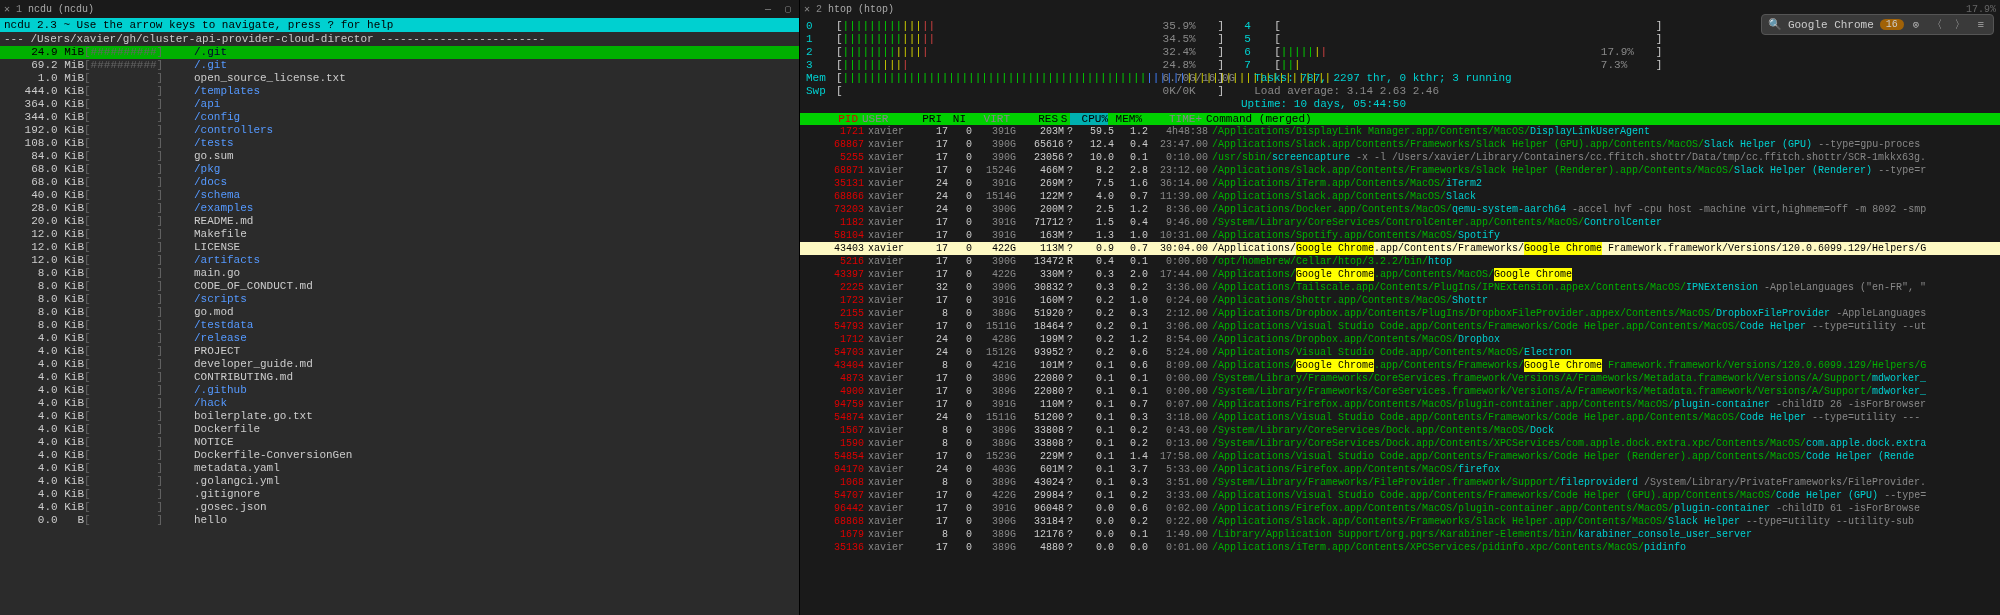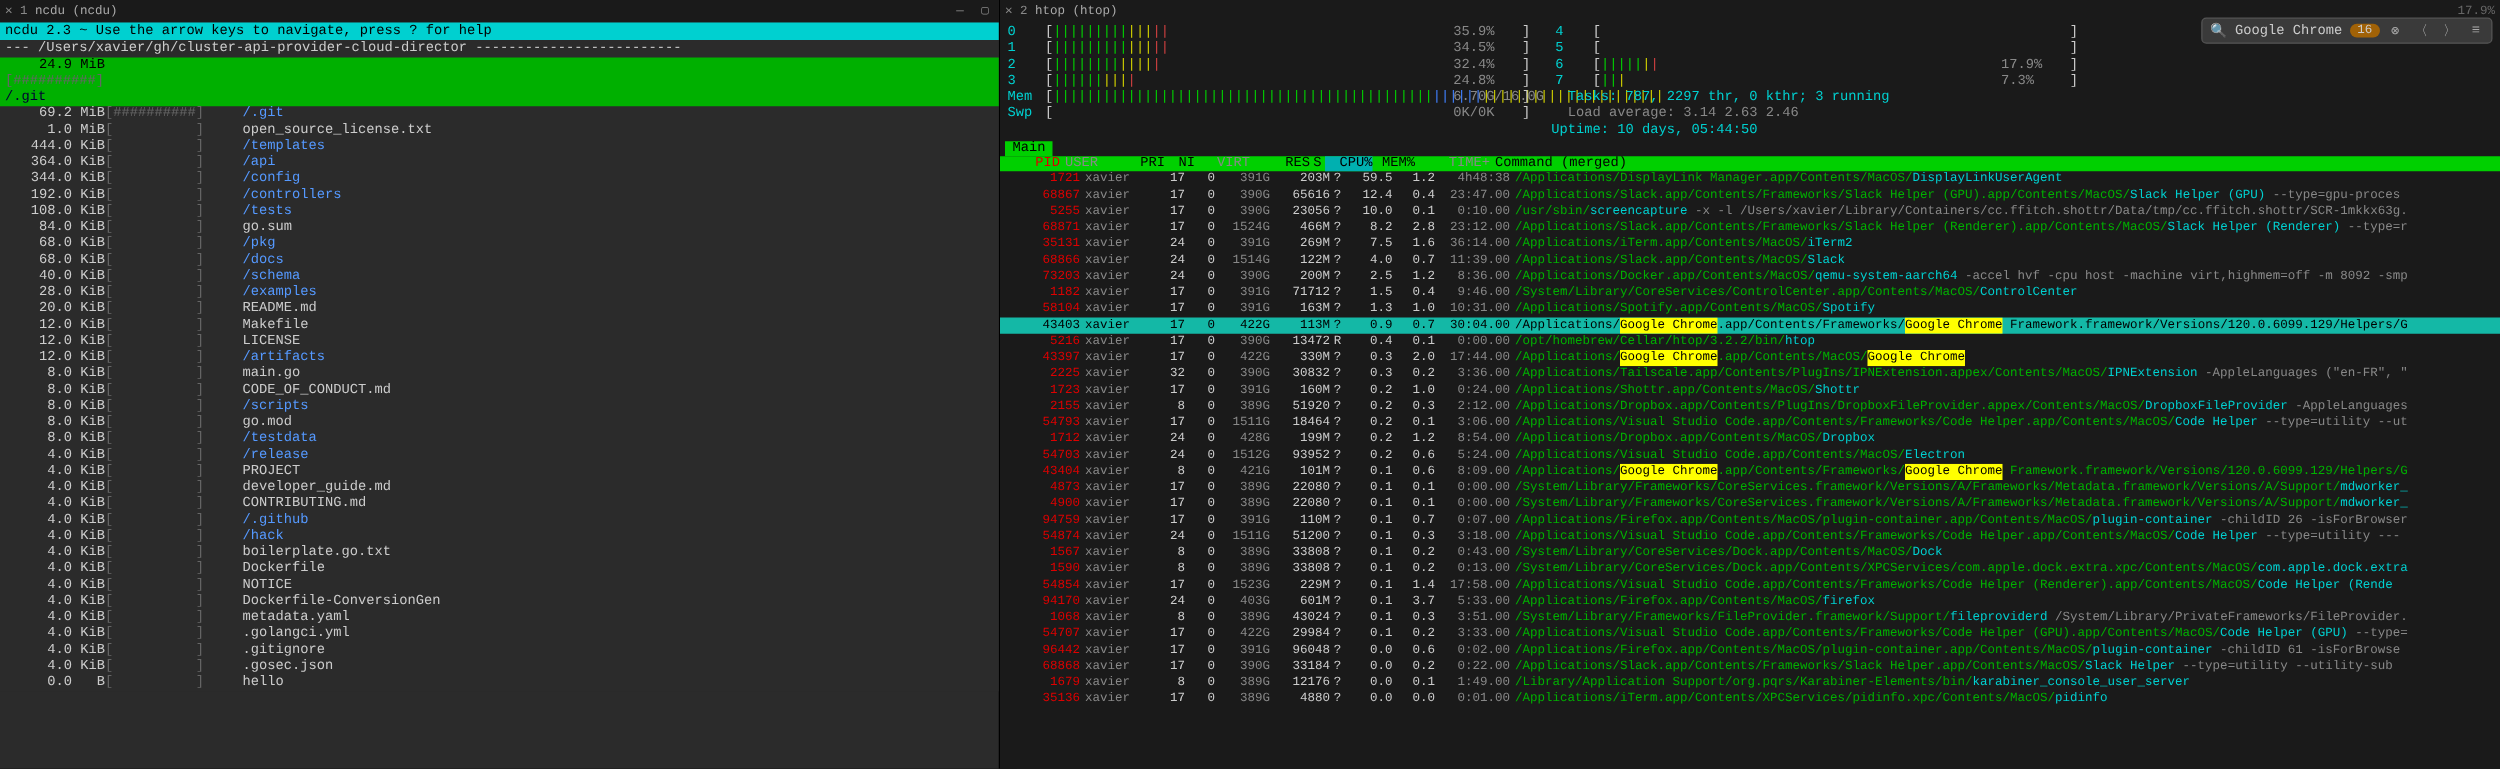--- a/index.html
+++ b/index.html
@@ -20,45 +20,45 @@
 .tab-bar { height: 18px; background: #1a1a1a; display: flex; align-items: center; padding: 0 4px; color: #888; font-size: 10px; }
 .tab-bar .tab-x { margin-right: 6px; cursor: pointer; }
 .tab-bar .tab-title { color: #aaa; }
 .tab-bar .right-controls { margin-left: auto; display: flex; gap: 6px; align-items: center; }
 .tab-bar .win-btn { width: 14px; height: 14px; display: inline-flex; align-items: center; justify-content: center; color: #888; cursor: pointer; }
 
 .ncdu-header { background: #00d0d0; color: #000; padding: 1px 4px; font-size: 11px; }
 .ncdu-path { color: #ccc; padding: 1px 4px; background: #2b2b2b; }
 .ncdu-list { background: #2b2b2b; }
 .ncdu-row { display: flex; padding: 0 4px; line-height: 13px; white-space: pre; }
-.ncdu-row.selected { background: #00b000; color: #000; flex-direction: column; }
+.ncdu-row.selected { background: #00b000; color: #000; }
 .ncdu-row .size { width: 80px; text-align: right; color: #ccc; }
 .ncdu-row.selected .size { color: #000; }
 .ncdu-row .bar { width: 110px; color: #666; }
 .ncdu-row .name { flex: 1; }
 .ncdu-row .name.dir { color: #5599ff; }
 .ncdu-row.selected .name.dir { color: #003; }
 
 .htop-meters { padding: 2px 6px; line-height: 13px; }
 .meter-row { display: flex; }
 .meter { display: flex; white-space: pre; }
 .meter .label { color: #00d0d0; width: 30px; }
 .meter .bracket { color: #ccc; }
 .meter .bar-area { width: 320px; display: inline-block; }
 .meter .pct { color: #888; width: 55px; text-align: left; }
 .right-info { margin-left: 30px; color: #00d0d0; white-space: pre; }
 
 .htop-tab { display: inline-block; background: #00d000; color: #000; padding: 0 6px; margin-left: 4px; }
-.htop-header { background: #00d000; color: #000; display: flex; white-space: pre; padding: 0 4px; font-size: 11px; }
+.htop-header { background: #00d000; color: #000; display: flex; white-space: pre; padding: 0 14px; font-size: 11px; }
 .htop-header span { display: inline-block; }
 .htop-header .sort { background: #00b0b0; }
 
 .proc-list { }
 .proc-row { display: flex; white-space: pre; padding: 0 20px; line-height: 13px; font-size: 10px; }
-.proc-row.hl { background: #14b8a6; color: #000; }
+.proc-row.hl { background: #fef9c3; color: #000; }
 .proc-row span { display: inline-block; }
 .c-pid { width: 44px; text-align: right; color: #d00; }
 .c-user { width: 56px; color: #888; padding-left: 4px; }
 .c-pri { width: 28px; text-align: right; }
 .c-ni { width: 24px; text-align: right; }
 .c-virt { width: 44px; text-align: right; color: #888; }
 .c-res { width: 48px; text-align: right; }
 .c-s { width: 12px; text-align: center; }
 .c-cpu { width: 38px; text-align: right; }
 .c-mem { width: 34px; text-align: right; }
@@ -195,21 +195,20 @@
         <span class="label">Swp</span><span class="bracket">[</span><span class="bar-area"></span><span class="pct">0K/0K</span><span class="bracket">]</span>
       </div>
       <span class="right-info"><span style="color:#888">Load average: 3.14 2.63 2.46</span></span>
     </div>
     <div class="meter-row">
       <div class="meter" style="visibility:hidden"><span class="label">x</span><span class="bar-area"></span><span class="pct"></span></div>
       <span class="right-info"><span class="cyan">Uptime: 10 days, 05:44:50</span></span>
     </div>
   </div>
 
-  <div><span class="htop-tab">Main</span></div>
 
   <div class="htop-header">
     <span class="c-pid">PID</span>
     <span class="c-user">USER</span>
     <span class="c-pri">PRI</span>
     <span class="c-ni">NI</span>
     <span class="c-virt">VIRT</span>
     <span class="c-res">RES</span>
     <span class="c-s">S</span>
     <span class="c-cpu sort">CPU%</span>

